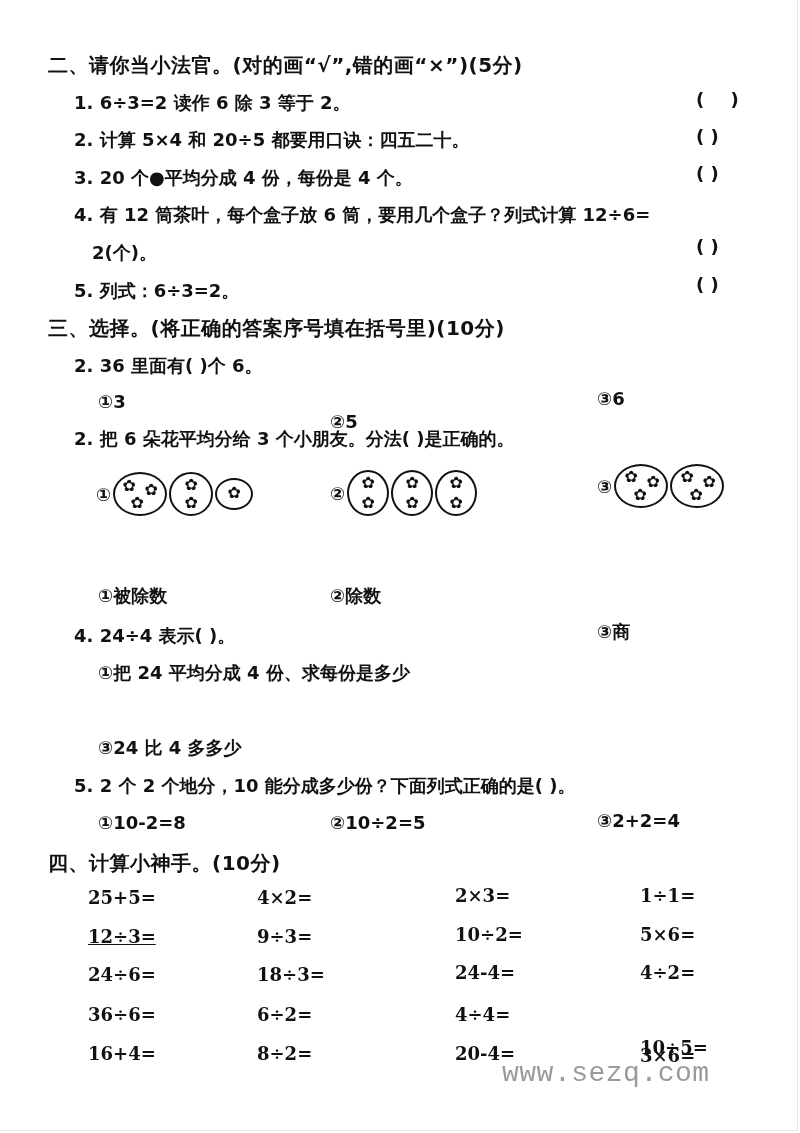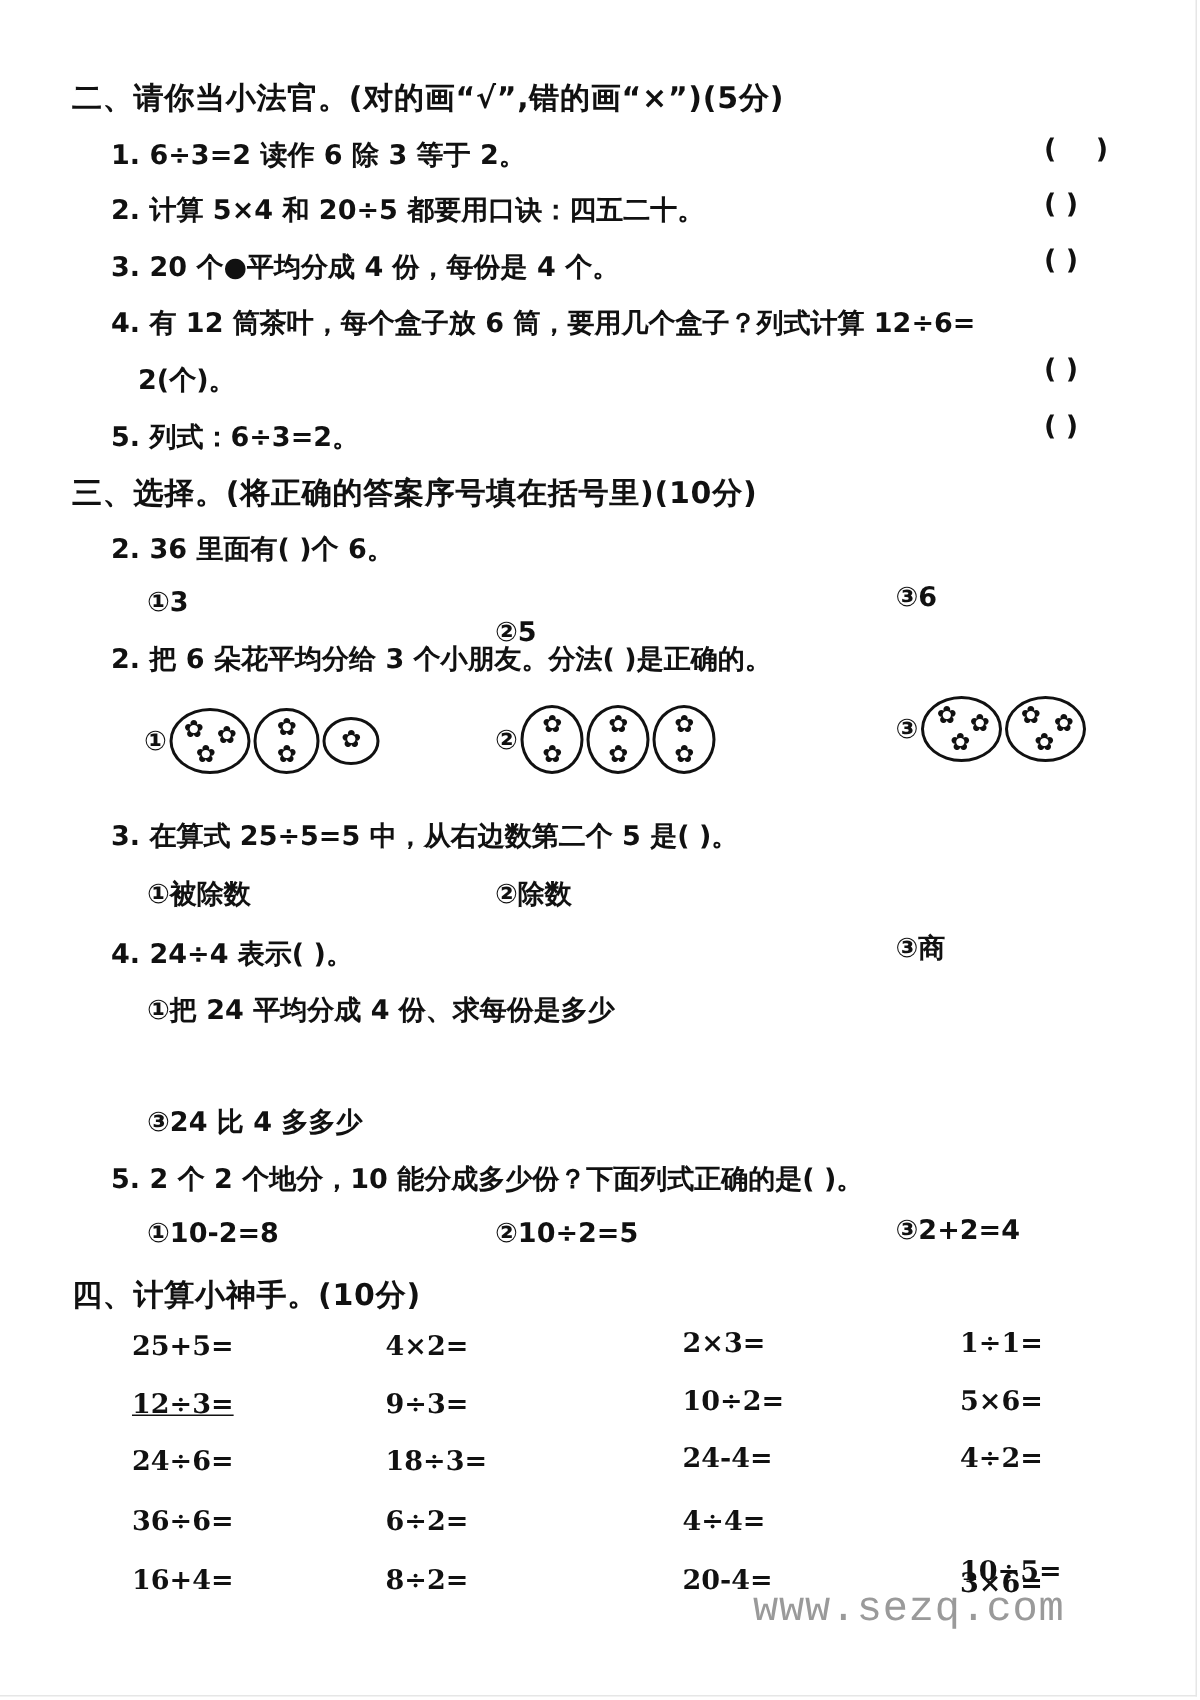--- a/index.html
+++ b/index.html
@@ -89,21 +89,20 @@
       <span class="flower" style="left:29px;top:8px;">✿</span>
       <span class="flower" style="left:16px;top:21px;">✿</span>
     </div>
     <div class="circle" style="width:54px;height:44px;">
       <span class="flower" style="left:7px;top:3px;">✿</span>
       <span class="flower" style="left:29px;top:8px;">✿</span>
       <span class="flower" style="left:16px;top:21px;">✿</span>
     </div>
   </div>
 
-  <div class="abs t" style="left:74px; top:545px;">3. 在算式 25÷5=5 中，从右边数第二个 5 是(      )。</div>
   <div class="abs t" style="left:98px; top:584px;">①被除数</div>
   <div class="abs t" style="left:330px; top:584px;">②除数</div>
   <div class="abs t" style="left:597px; top:581px;margin-top:39px;">③商</div>
 
   <div class="abs t" style="left:74px; top:624px;">4. 24÷4 表示(      )。</div>
   <div class="abs t" style="left:98px; top:661px;">①把 24 平均分成 4 份、求每份是多少</div>
   <div class="abs t" style="left:98px; top:736px;">③24 比 4 多多少</div>
 
   <div class="abs t" style="left:74px; top:774px;">5. 2 个 2 个地分，10 能分成多少份？下面列式正确的是(      )。</div>
   <div class="abs t" style="left:98px; top:812px;">①10-2=8</div>

